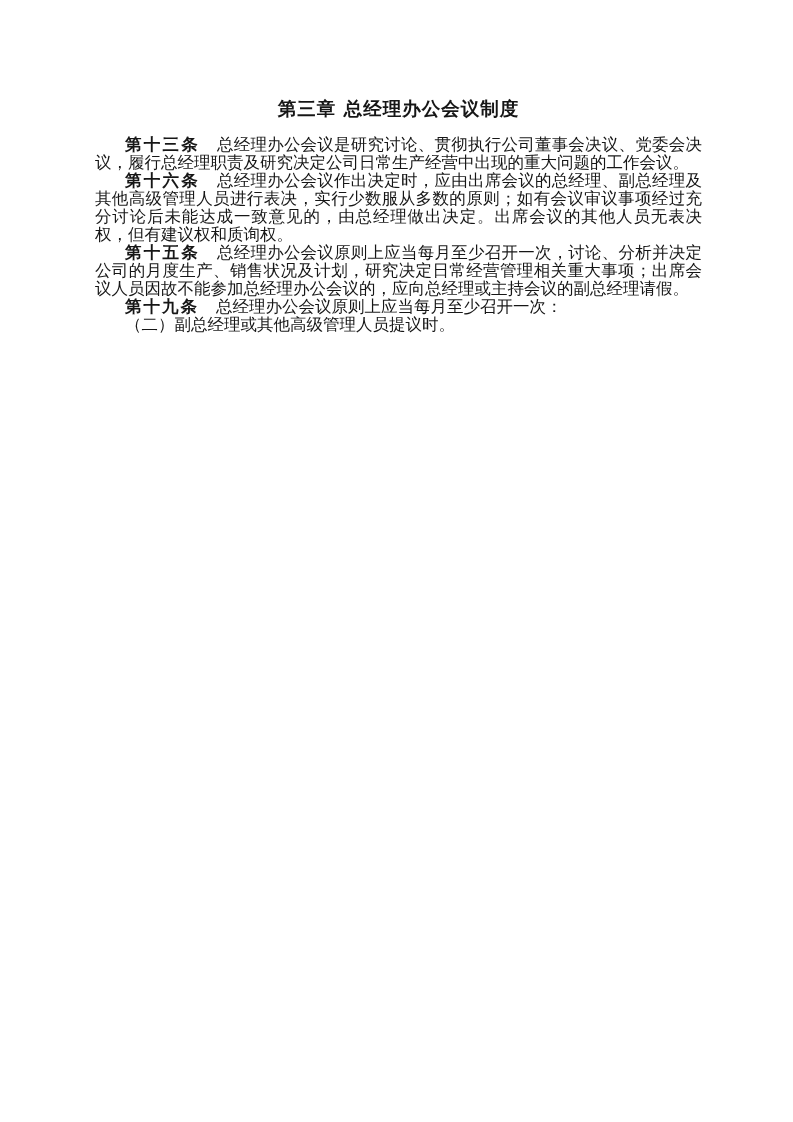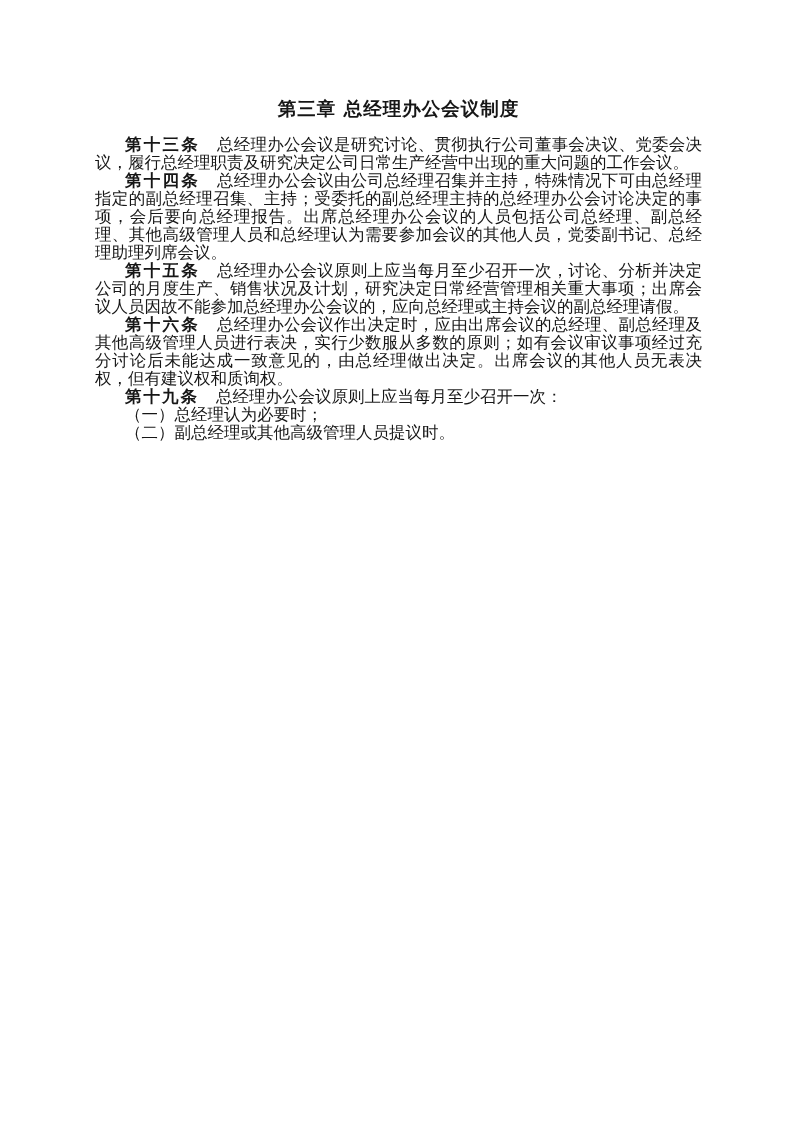--- a/index.html
+++ b/index.html
@@ -55,22 +55,20 @@
   }
 </style>
 </head>
 <body>
 
 <div class="page">
   <div class="content">
     <h1 class="doc-title">第三章 总经理办公会议制度</h1>
     <div id="doc-body">
         <p class="para"><b class="article-label">第十三条</b><span>总经理办公会议是研究讨论、贯彻执行公司董事会决议、党委会决议，履行总经理职责及研究决定公司日常生产经营中出现的重大问题的工作会议。</span></p>
-        <p class="para"><b class="article-label">第十四条</b><span>总经理办公会议由公司总经理召集并主持，特殊情况下可由总经理指定的副总经理召集、主持；受委托的副总经理主持的总经理办公会讨论决定的事项，会后要向总经理报告。出席总经理办公会议的人员包括公司总经理、副总经理、其他高级管理人员和总经理认为需要参加会议的其他人员，党委副书记、总经理助理列席会议。</span></p>
+        <p class="para"><b class="article-label">第十六条</b><span>总经理办公会议作出决定时，应由出席会议的总经理、副总经理及其他高级管理人员进行表决，实行少数服从多数的原则；如有会议审议事项经过充分讨论后未能达成一致意见的，由总经理做出决定。出席会议的其他人员无表决权，但有建议权和质询权。</span></p>
         <p class="para"><b class="article-label">第十五条</b><span>总经理办公会议原则上应当每月至少召开一次，讨论、分析并决定公司的月度生产、销售状况及计划，研究决定日常经营管理相关重大事项；出席会议人员因故不能参加总经理办公会议的，应向总经理或主持会议的副总经理请假。</span></p>
-        <p class="para"><b class="article-label">第十六条</b><span>总经理办公会议作出决定时，应由出席会议的总经理、副总经理及其他高级管理人员进行表决，实行少数服从多数的原则；如有会议审议事项经过充分讨论后未能达成一致意见的，由总经理做出决定。出席会议的其他人员无表决权，但有建议权和质询权。</span></p>
         <p class="para"><b class="article-label">第十九条</b><span>总经理办公会议原则上应当每月至少召开一次：</span></p>
-        <p class="para"><span>（一）总经理认为必要时；</span></p>
         <p class="para"><span>（二）副总经理或其他高级管理人员提议时。</span></p>
       </div>
   </div>
   <div class="page-number">3</div>
 </div>
 
 </body></html>

